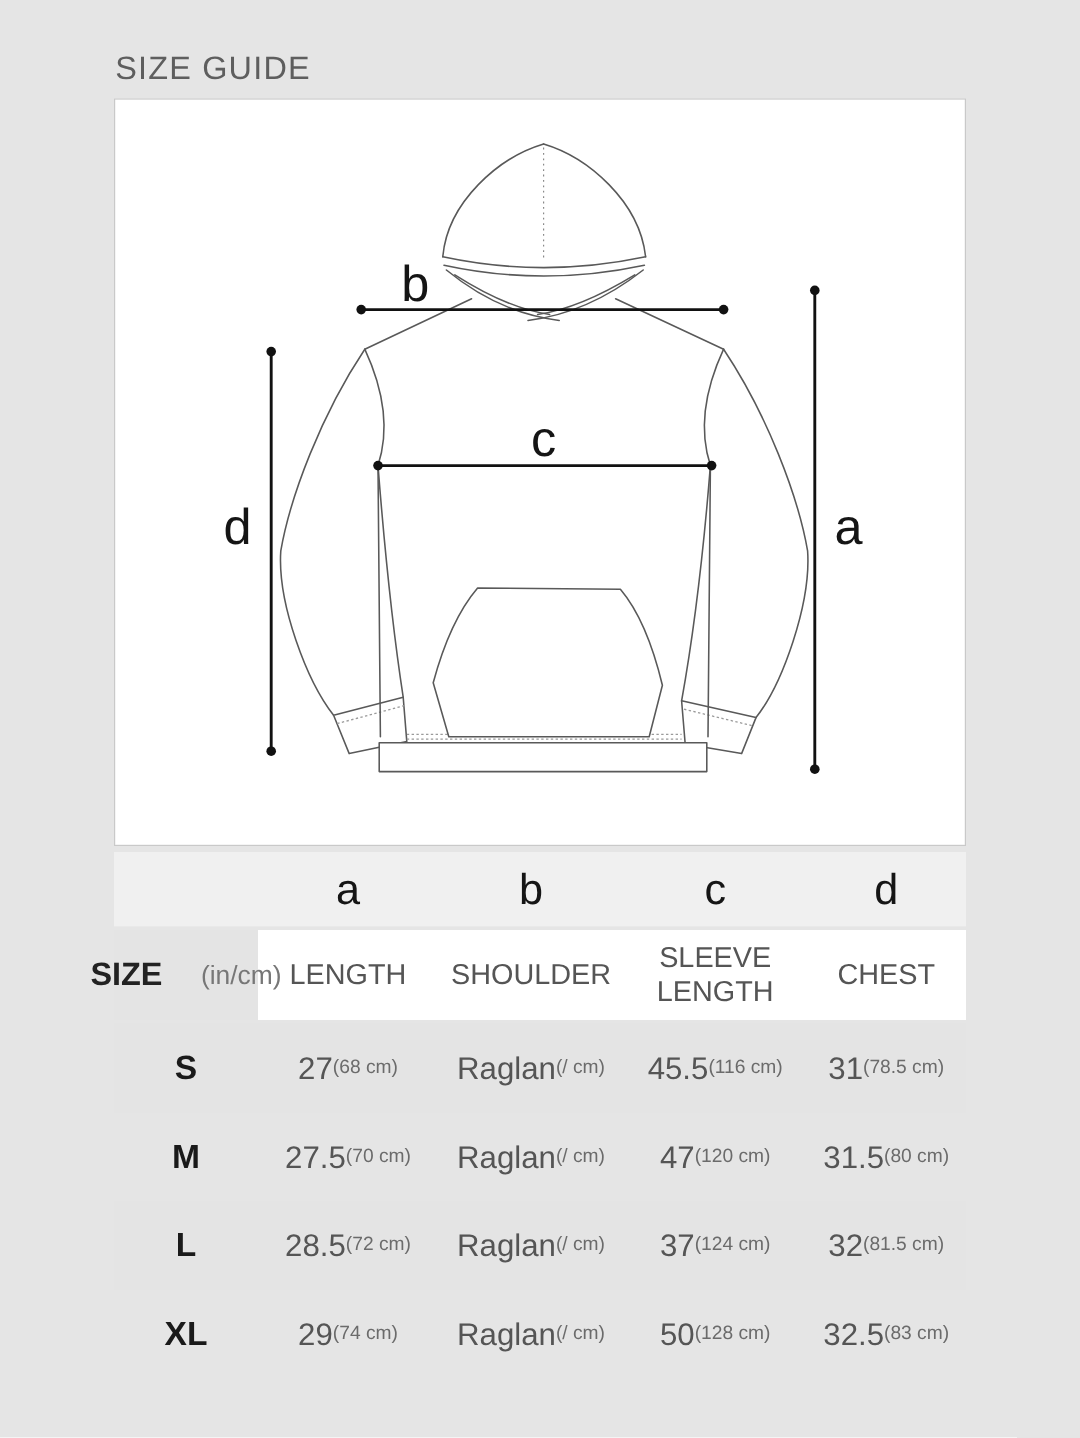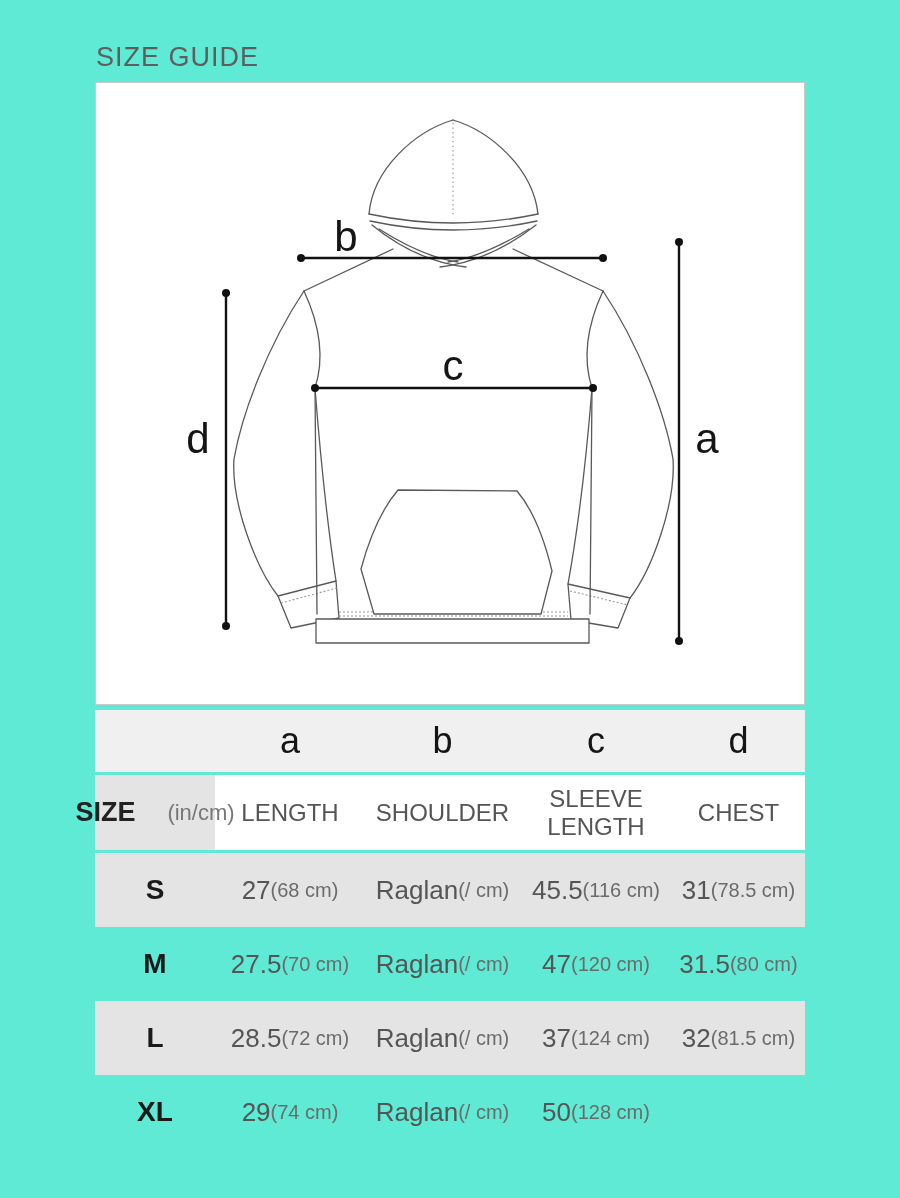--- a/index.html
+++ b/index.html
@@ -1,20 +1,20 @@
 <!DOCTYPE html>
 <html><head>
 <meta charset="utf-8">
 <style>
   html,body{margin:0;padding:0;background:#ffffff;}
   *{box-sizing:border-box;}
   .page{
     position:relative;
     width:900px;height:1198px;
-    background:#5eead4;
+    background:#e5e5e5;
     font-family:"Liberation Sans", sans-serif;
     overflow:hidden;
   }
   .page-title{
     position:absolute;left:96px;top:42px;
     font-size:27px;color:#5e5e5e;letter-spacing:1px;
     font-weight:400;
   }
   .diagram-box{
     position:absolute;left:95px;top:82px;
@@ -54,21 +54,21 @@
   .data-row.stripe{background:#e4e4e4;}
   .size-cell{
     display:flex;align-items:center;justify-content:center;
     font-size:28px;font-weight:700;color:#1a1a1a;
   }
   .data-cell{
     display:flex;flex-direction:row;align-items:center;justify-content:center;
     line-height:1.25;
   }
   .val{font-size:26px;color:#555;}
-  .cm{font-size:20px;color:#6b6b6b;}
+  .cm{font-size:16px;color:#6b6b6b;}
 
   .sketch{stroke:#595959;stroke-width:1.3;fill:none;stroke-linecap:round;stroke-linejoin:round;}
   .sketch-fill{stroke:#595959;stroke-width:1.3;fill:#ffffff;stroke-linejoin:round;}
   .stitch{stroke:#9a9a9a;stroke-width:1.1;fill:none;stroke-dasharray:2 2;}
   .centerseam{stroke:#8a8a8a;stroke-width:1;fill:none;stroke-dasharray:1.5 3;}
   .measure{stroke:#111;stroke-width:2.4;fill:none;}
   .mdot{fill:#111;stroke:none;}
   .mlabel{
     font-family:"Liberation Sans", sans-serif;
     font-size:42px;font-weight:500;fill:#151515;
@@ -242,16 +242,20 @@
         <span class="cm">(74 cm)</span>
       </div>
       <div class="data-cell">
         <span class="val">Raglan</span>
         <span class="cm">(/ cm)</span>
       </div>
       <div class="data-cell">
         <span class="val">50</span>
         <span class="cm">(128 cm)</span>
       </div>
+      <div class="data-cell">
+        <span class="val">32.5</span>
+        <span class="cm">(83 cm)</span>
+      </div>
     </div>
 
   </div>
 </div>
 
 </body></html>

